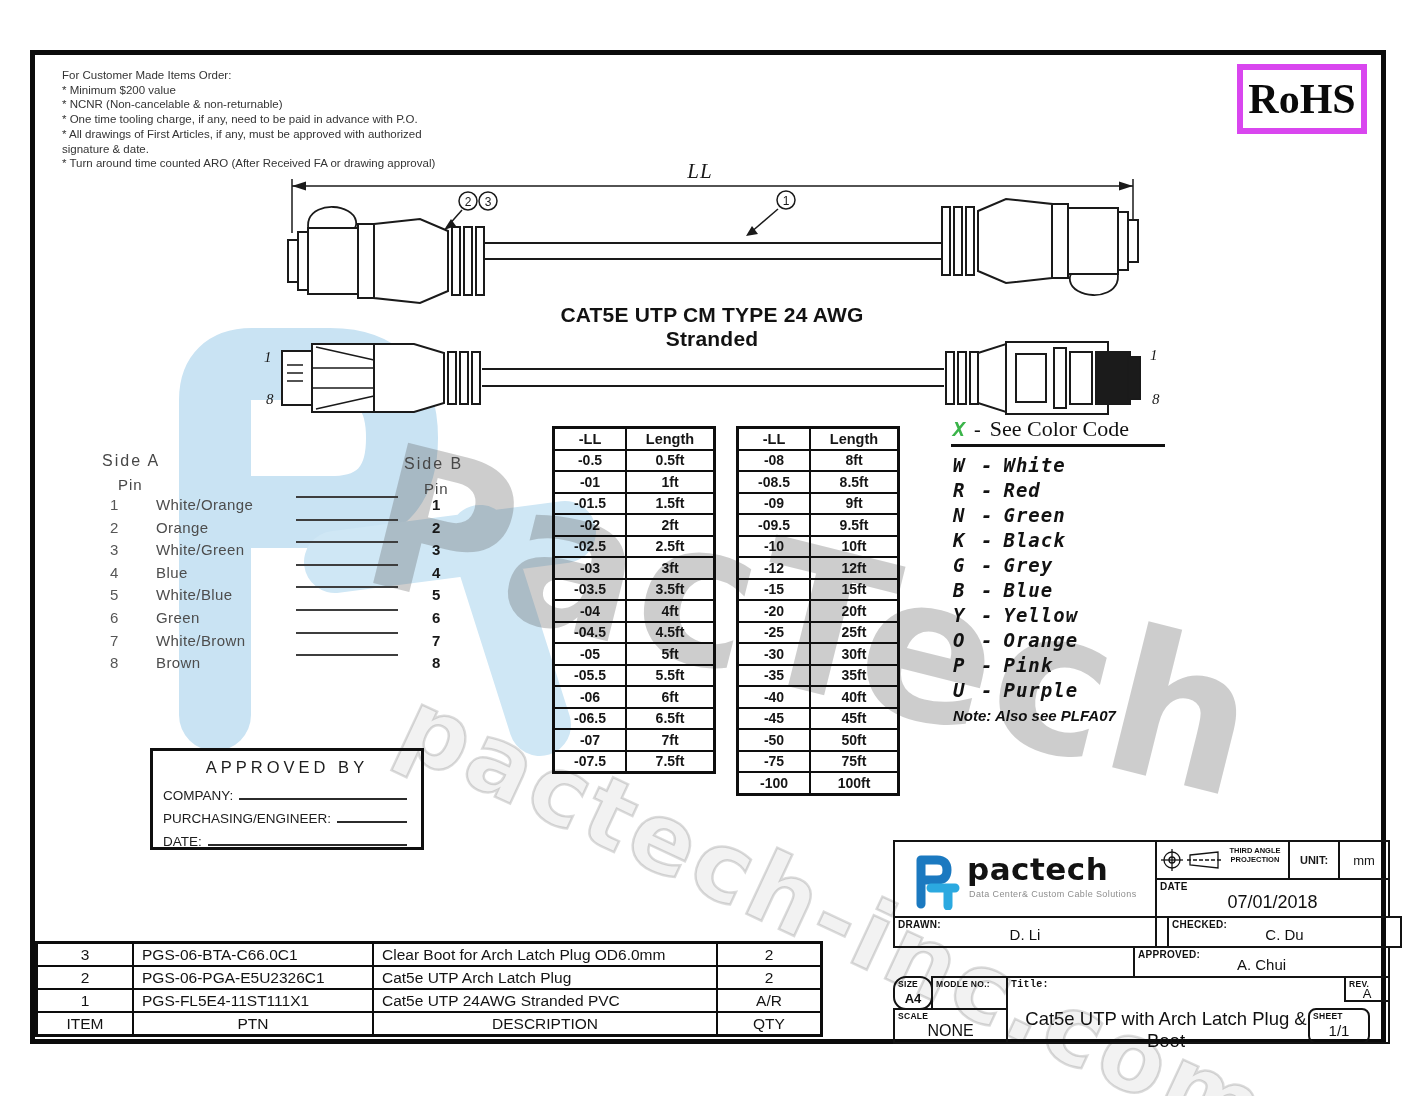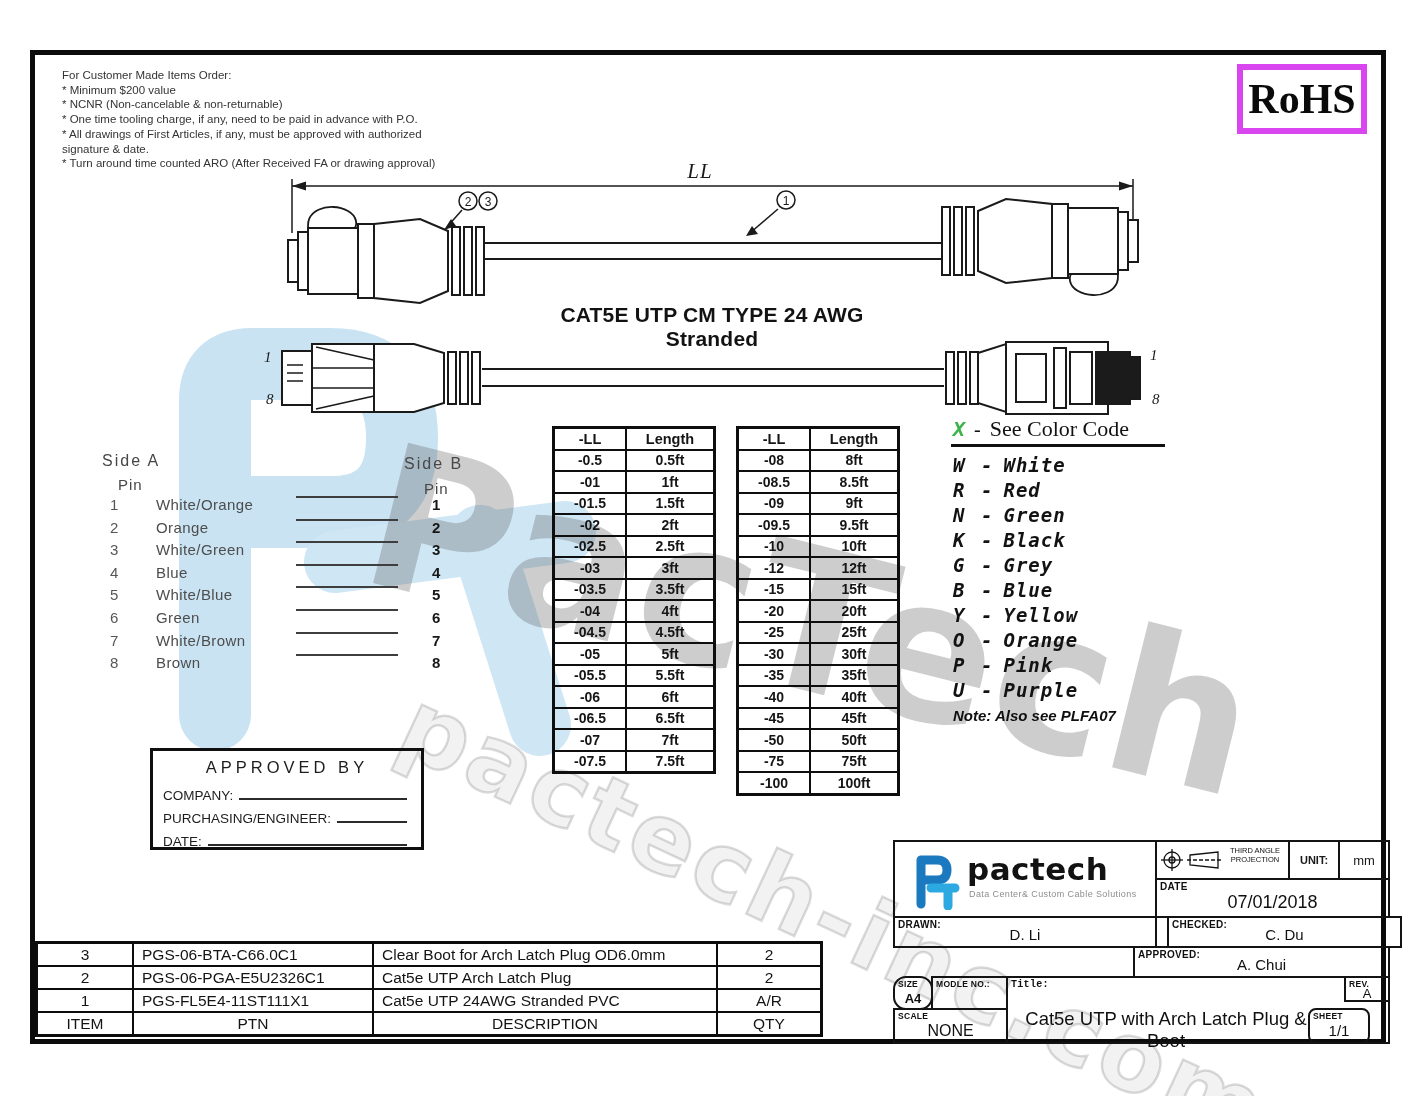--- a/index.html
+++ b/index.html
@@ -74,21 +74,21 @@
   #bom .bh{text-align:center;}
   
   #tblock{left:893px;top:840px;width:497px;height:204px;}
   .tb-cell{position:absolute;border:2px solid #131313;box-sizing:border-box;}
   .tb-lab{position:absolute;left:3px;top:1px;font-size:10px;font-weight:700;color:#101010;letter-spacing:0.3px;}
   .tb-val{position:absolute;left:0;right:0;text-align:center;font-size:15px;color:#101010;}
   .tb-small{font-size:8.5px;}
   #tb-brand-text{position:absolute;left:72px;top:12px;font-family:"DejaVu Sans",sans-serif;
                  font-weight:bold;font-size:31px;letter-spacing:0.5px;color:#121212;line-height:1;}
   #tb-tagline{position:absolute;left:74px;top:47px;font-size:9px;color:#8e8e8e;letter-spacing:0.4px;}
-  #proj-text{position:absolute;right:4px;top:4px;width:58px;font-size:7.5px;font-weight:400;
+  #proj-text{position:absolute;right:4px;top:4px;width:58px;font-size:7.5px;font-weight:700;
              text-align:center;line-height:1.25;color:#101010;}
   .center-flex{display:flex;align-items:center;justify-content:center;height:100%;}
 </style>
 </head>
 <body>
 
 <div id="page">
 
   <svg class="wm" width="700" height="560" style="left:120px;top:300px;">
     <g fill="none" stroke="#c9e3f3" stroke-linecap="round" stroke-linejoin="round">

